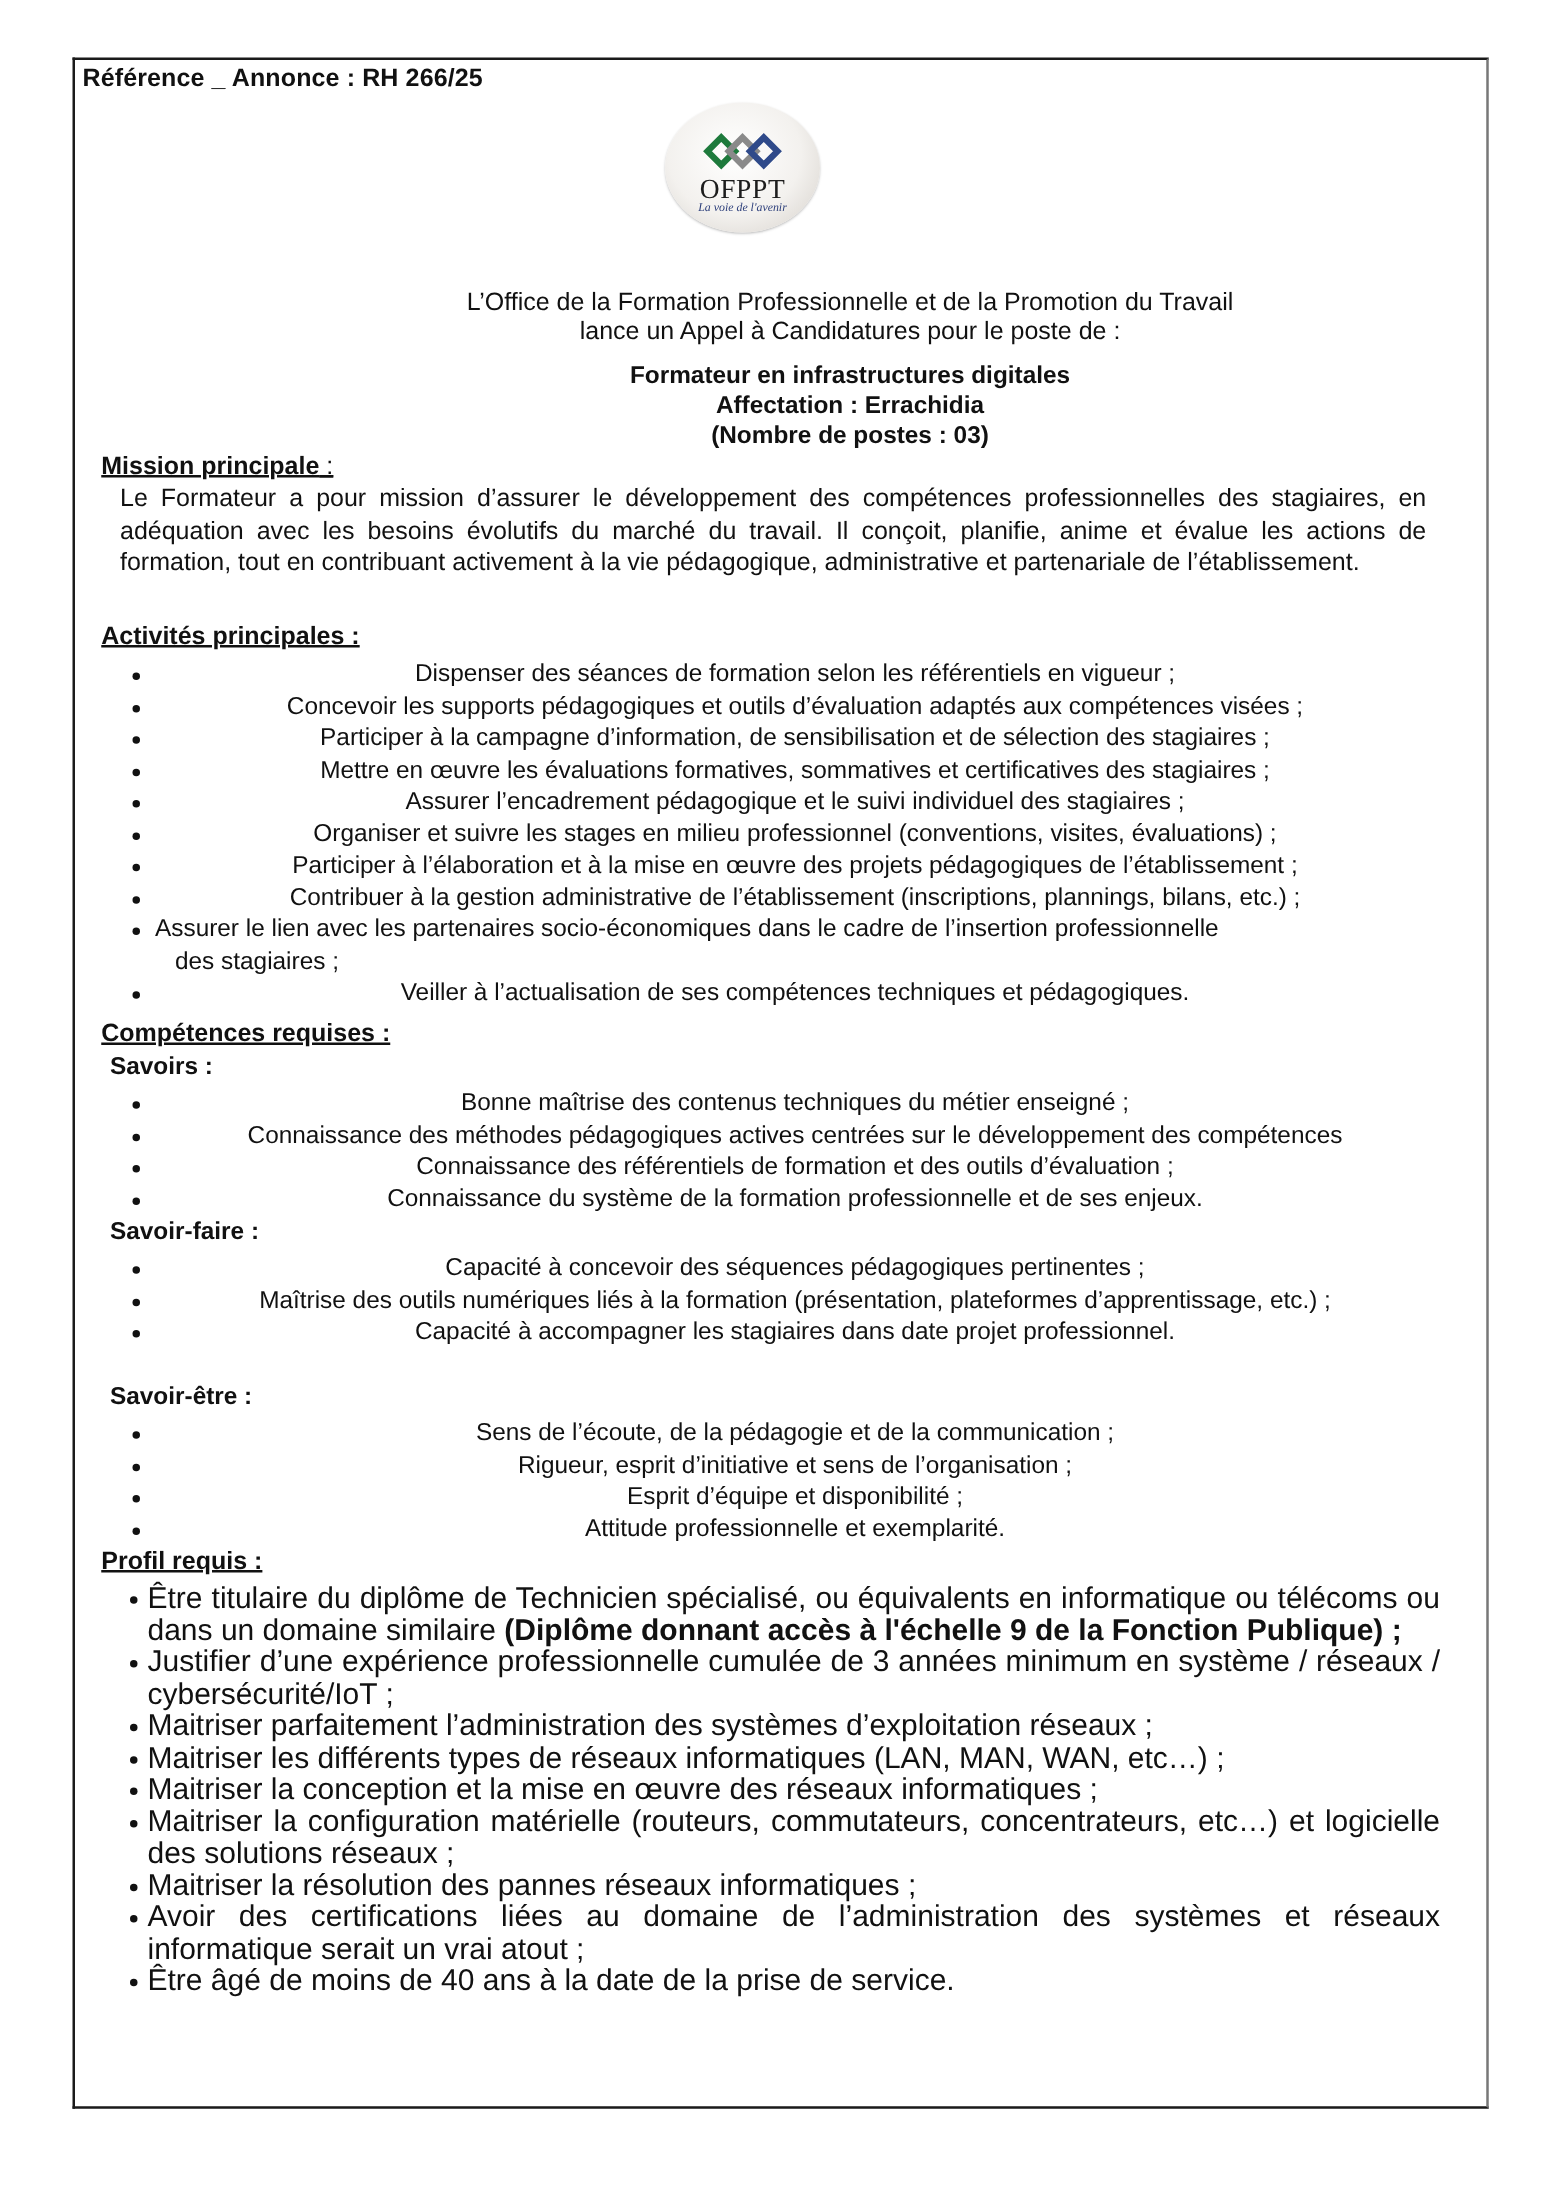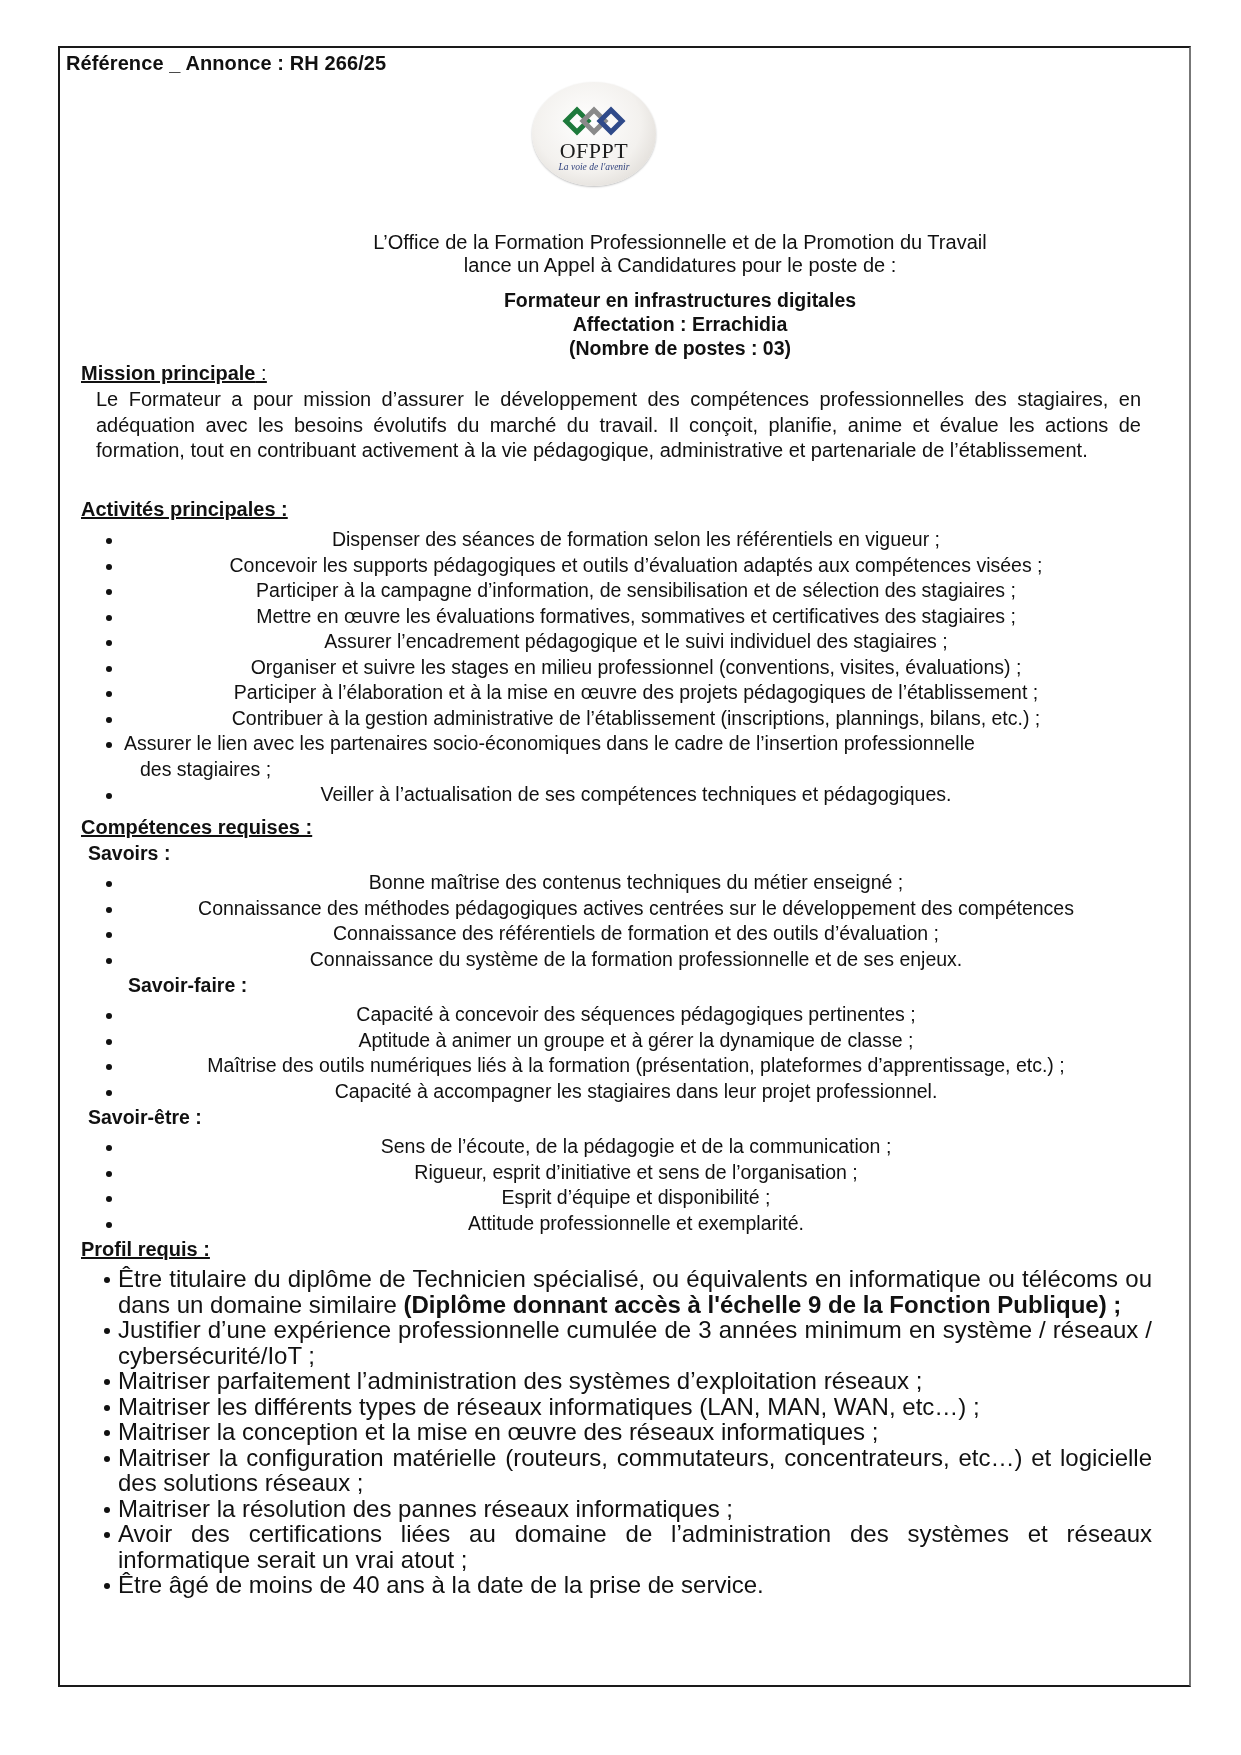--- a/index.html
+++ b/index.html
@@ -108,26 +108,25 @@
 
 <div class="sec" style="top:816px;">Compétences requises :</div>
 <div class="sub" style="top:842px;">Savoirs :</div>
 <ul class="bl sav">
   <li>Bonne maîtrise des contenus techniques du métier enseigné ;</li>
   <li>Connaissance des méthodes pédagogiques actives centrées sur le développement des compétences</li>
   <li>Connaissance des référentiels de formation et des outils d’évaluation ;</li>
   <li>Connaissance du système de la formation professionnelle et de ses enjeux.</li>
 </ul>
 
-<div class="sub" style="top:974px;margin-left:40px;">Savoir-faire :</div>
+<div class="sub" style="top:974px;">Savoir-faire :</div>
 <ul class="bl sf">
   <li>Capacité à concevoir des séquences pédagogiques pertinentes ;</li>
-  <li>Aptitude à animer un groupe et à gérer la dynamique de classe ;</li>
   <li>Maîtrise des outils numériques liés à la formation (présentation, plateformes d’apprentissage, etc.) ;</li>
-  <li>Capacité à accompagner les stagiaires dans leur projet professionnel.</li>
+  <li>Capacité à accompagner les stagiaires dans date projet professionnel.</li>
 </ul>
 
 <div class="sub" style="top:1106px;">Savoir-être :</div>
 <ul class="bl se">
   <li>Sens de l’écoute, de la pédagogie et de la communication ;</li>
   <li>Rigueur, esprit d’initiative et sens de l’organisation ;</li>
   <li>Esprit d’équipe et disponibilité ;</li>
   <li>Attitude professionnelle et exemplarité.</li>
 </ul>
 

